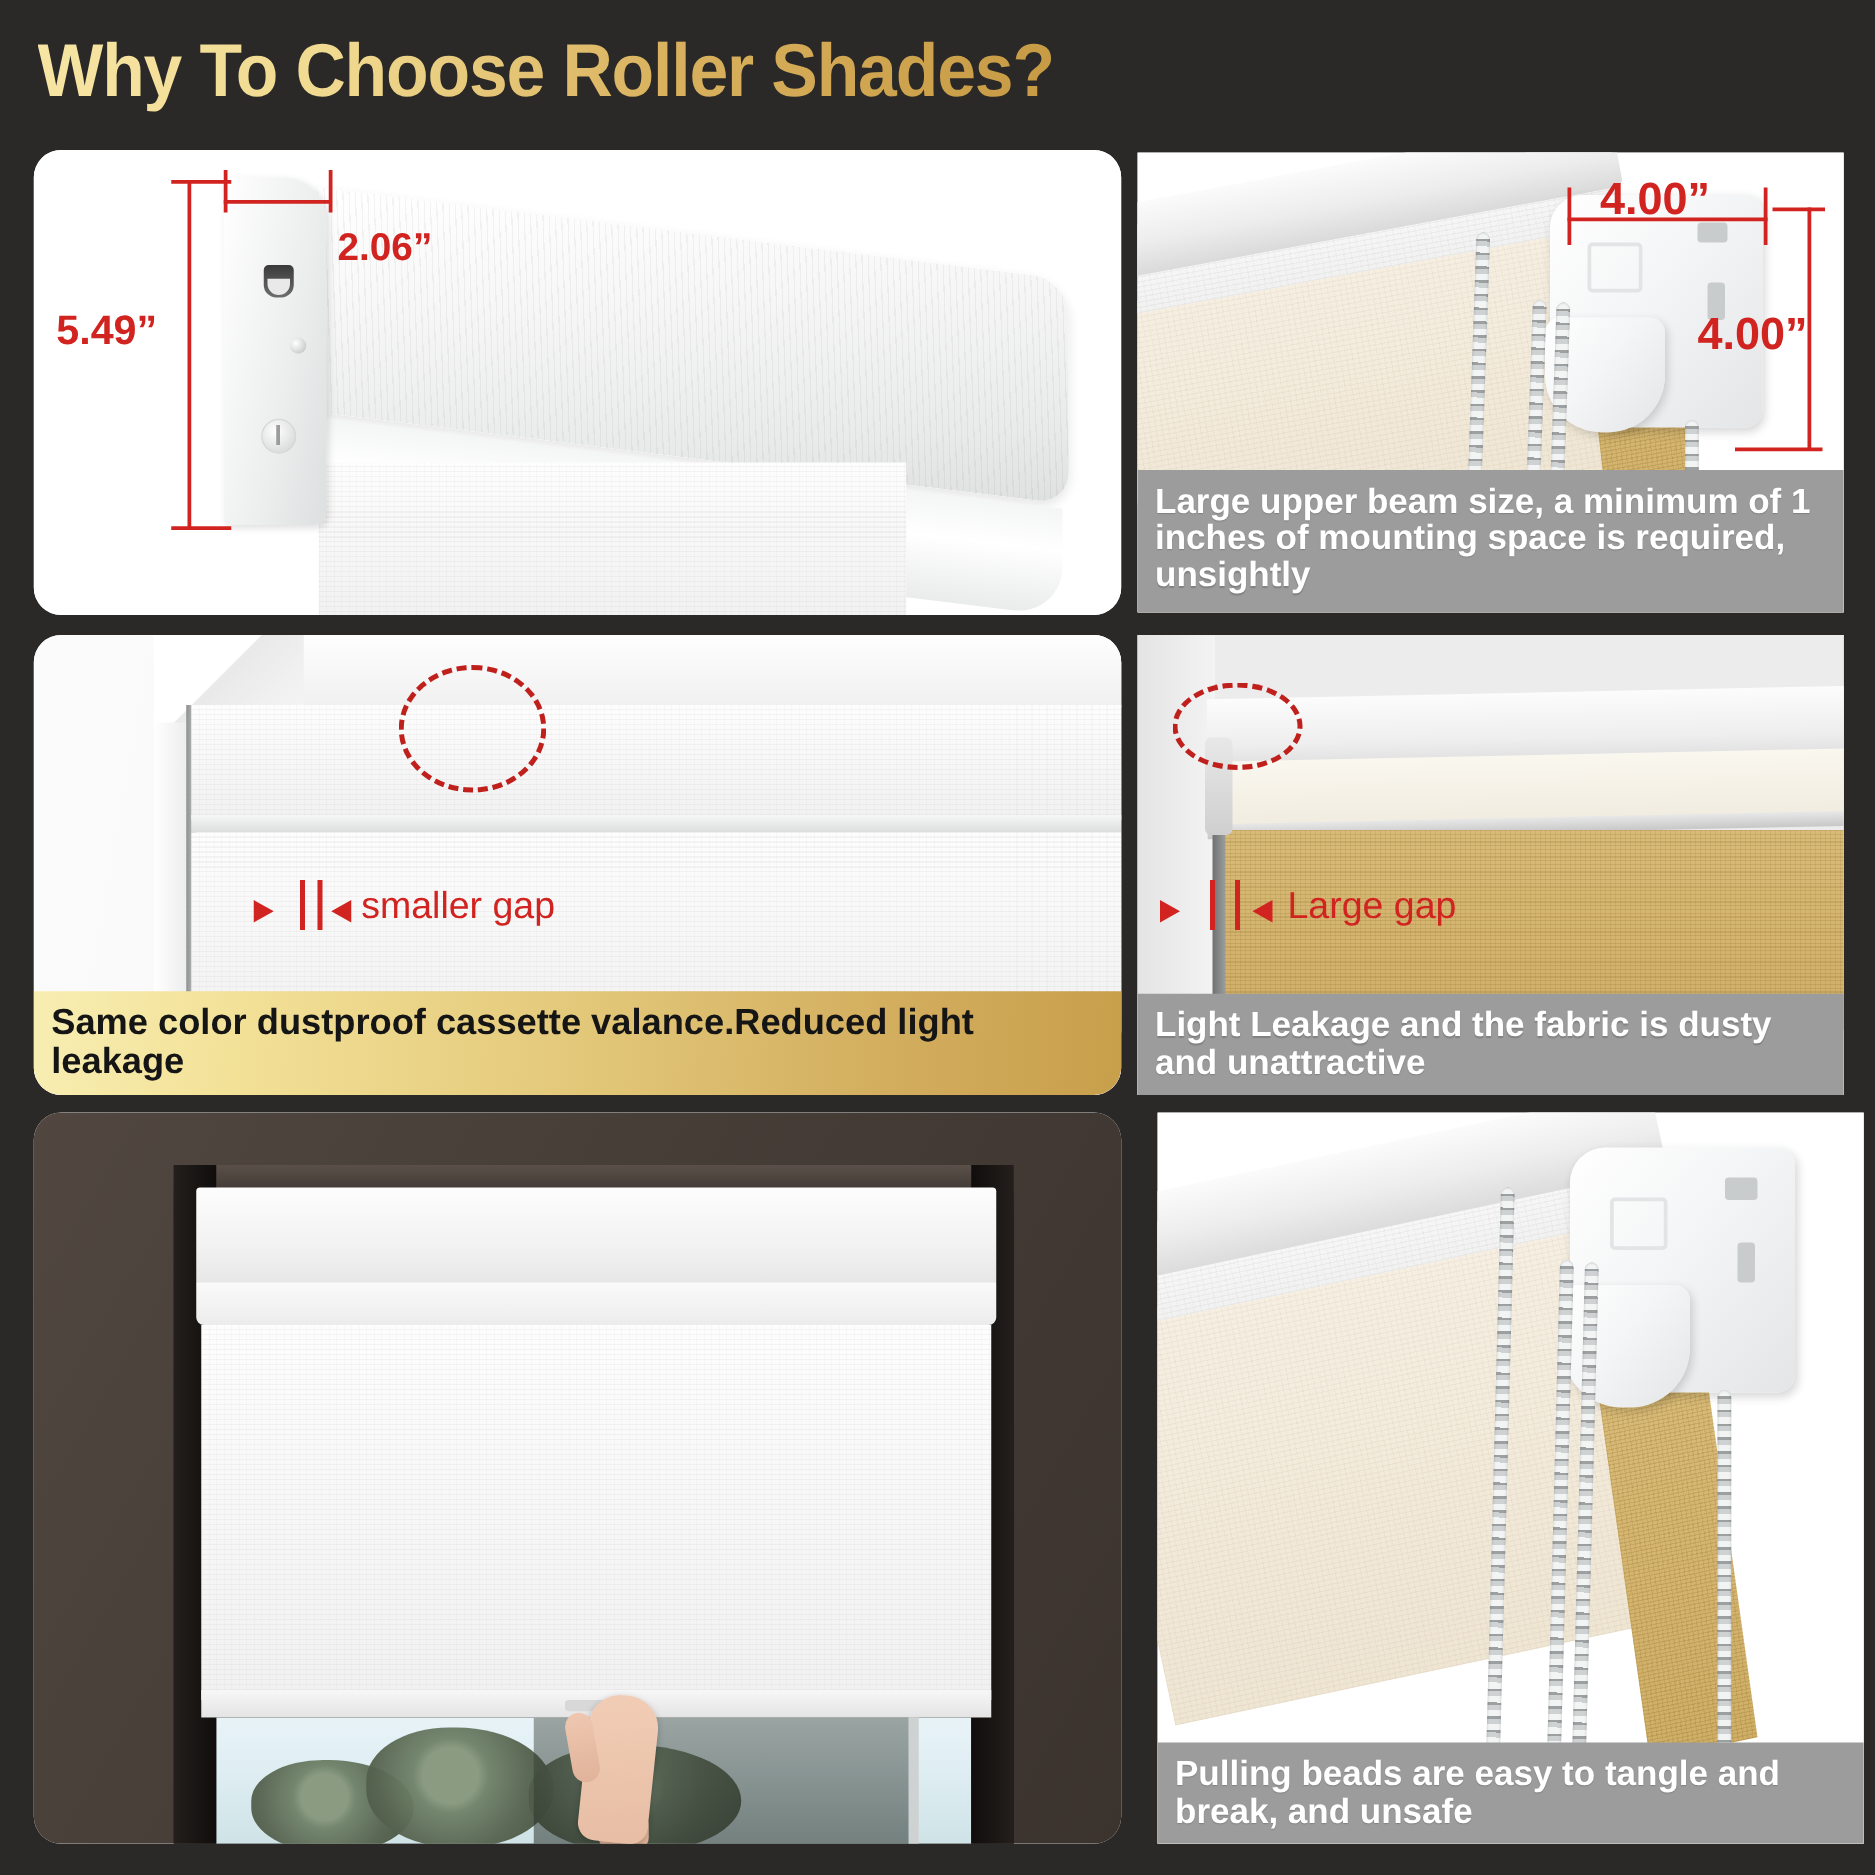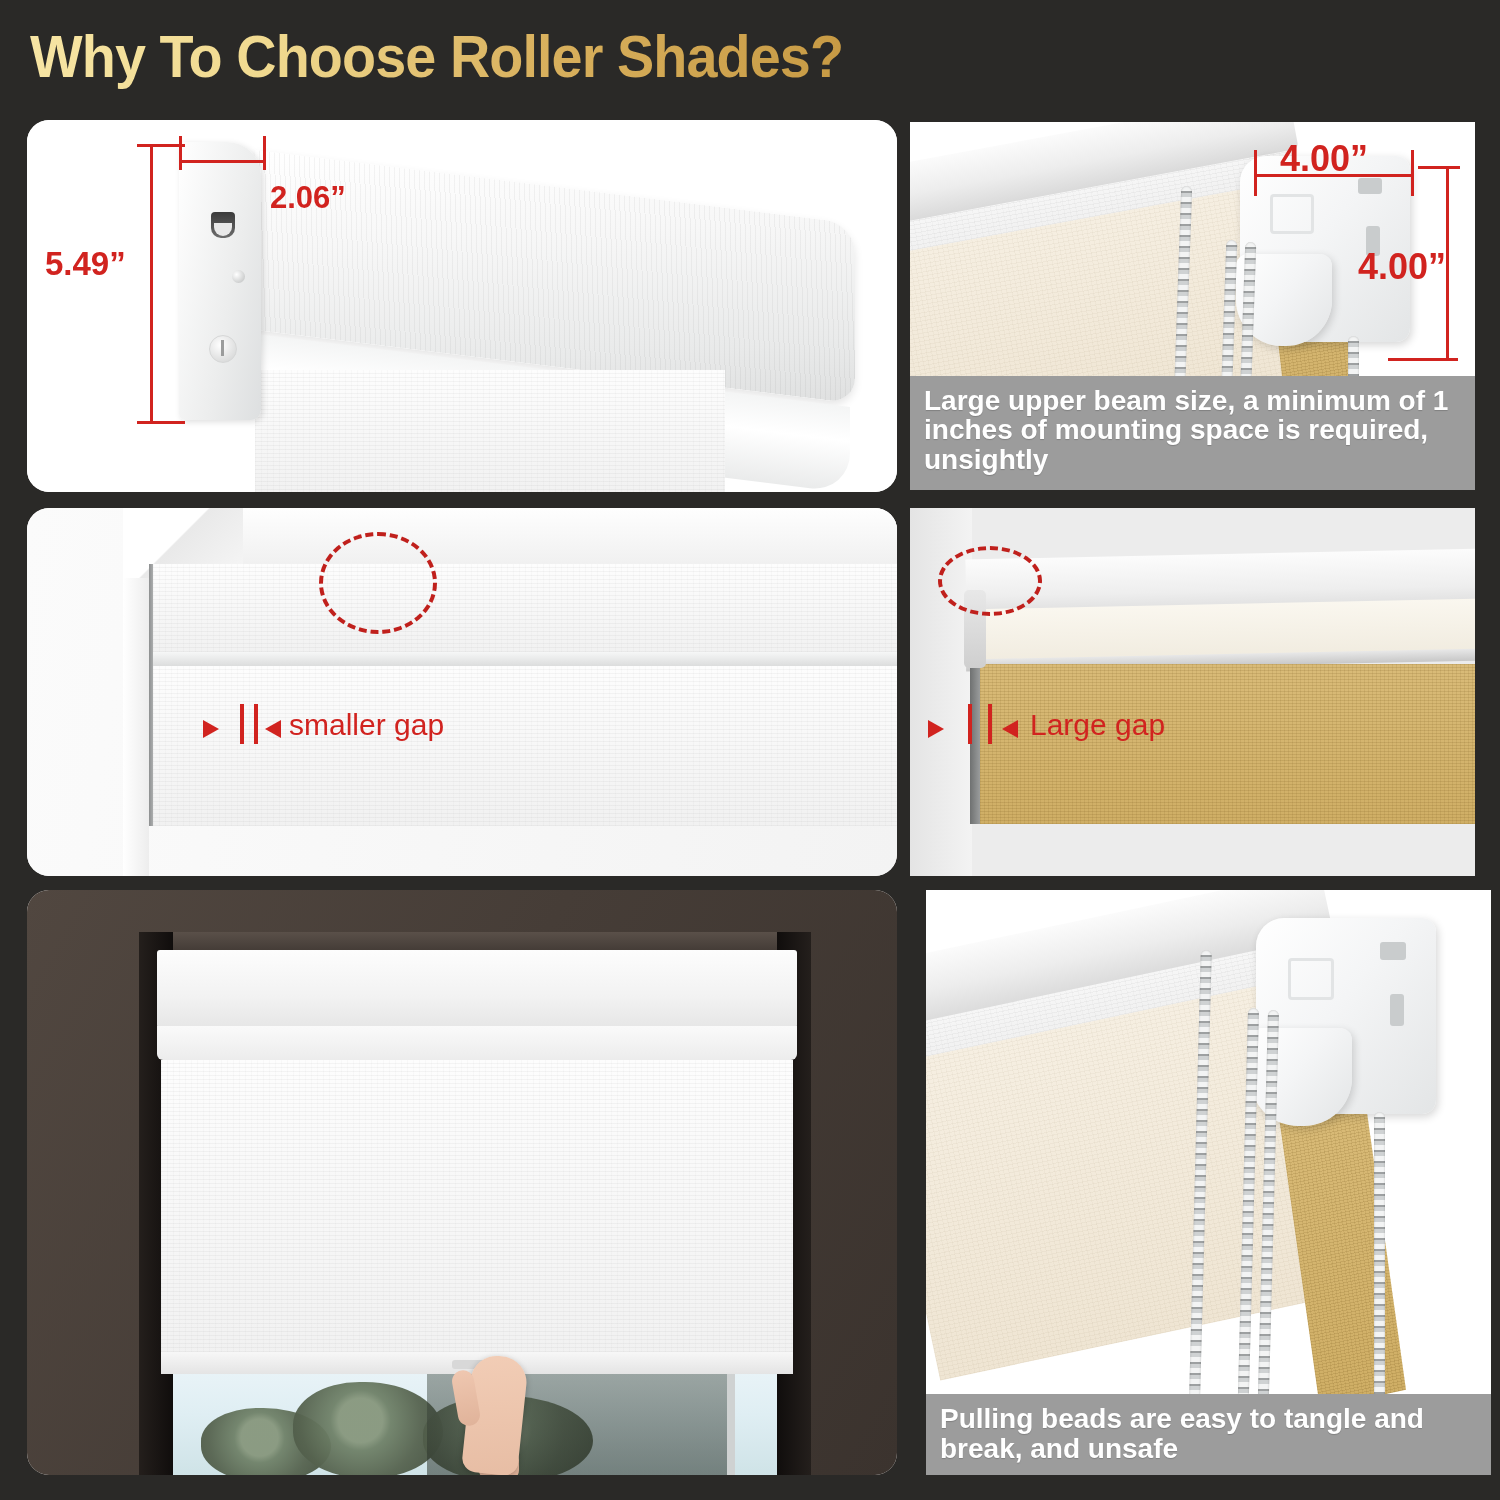--- a/index.html
+++ b/index.html
@@ -291,20 +291,23 @@
         <div class="shade-bot fab-white"></div>
 
         <div class="dashed-ellipse" style="left:292px;top:24px;width:110px;height:94px;"></div>
 
         <div class="arrow-r" style="left:176px;top:212px;"></div>
         <div class="tick-v" style="left:213px;top:196px;height:40px;width:4px;"></div>
         <div class="tick-v" style="left:227px;top:196px;height:40px;width:4px;"></div>
         <div class="arrow-l" style="left:238px;top:212px;"></div>
         <div class="gap-label" style="left:262px;top:200px;">smaller gap</div>
       </div>
+      <div class="caption gold">
+        <span>Same color dustproof cassette valance.Reduced light leakage</span>
+      </div>
     </div>
 
     <div class="panel right p4">
       <div class="art">
         <div class="bg"></div>
         <div class="wallL"></div>
         <div class="valance"></div>
         <div class="valance2"></div>
         <div class="valrail"></div>
         <div class="tanfab fab-tan"></div>
@@ -312,20 +315,23 @@
         <div class="clip"></div>
 
         <div class="dashed-ellipse" style="left:28px;top:38px;width:96px;height:62px;"></div>
 
         <div class="arrow-r" style="left:18px;top:212px;"></div>
         <div class="tick-v" style="left:58px;top:196px;height:40px;width:4px;"></div>
         <div class="tick-v" style="left:78px;top:196px;height:40px;width:4px;"></div>
         <div class="arrow-l" style="left:92px;top:212px;"></div>
         <div class="gap-label" style="left:120px;top:200px;">Large gap</div>
       </div>
+      <div class="caption gray">
+        <span>Light Leakage and the fabric is dusty and unattractive</span>
+      </div>
     </div>
 
     <div class="panel left p5">
       <div class="art">
         <div class="room"></div>
         <div class="recess"></div>
         <div class="recess-top"></div>
 
         <div class="view">
           <div class="tree" style="left:28px;top:34px;width:130px;height:74px;"></div>

